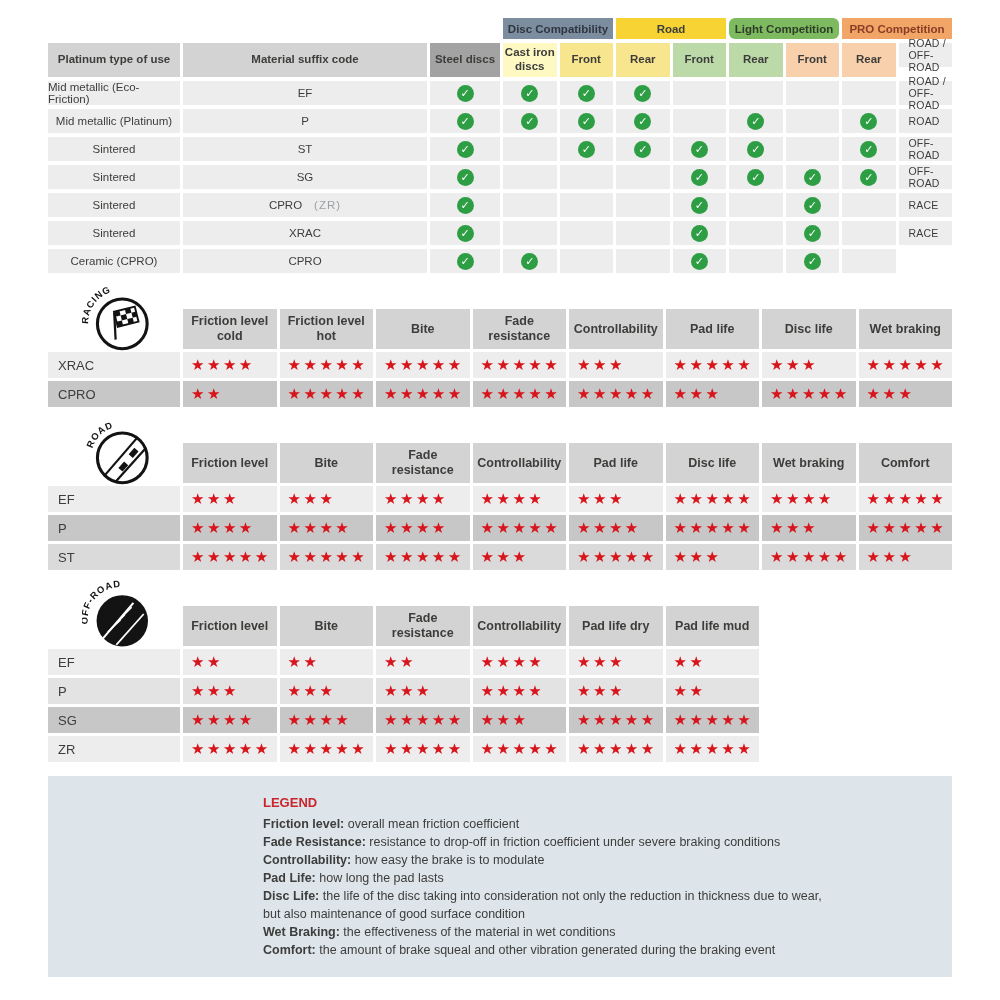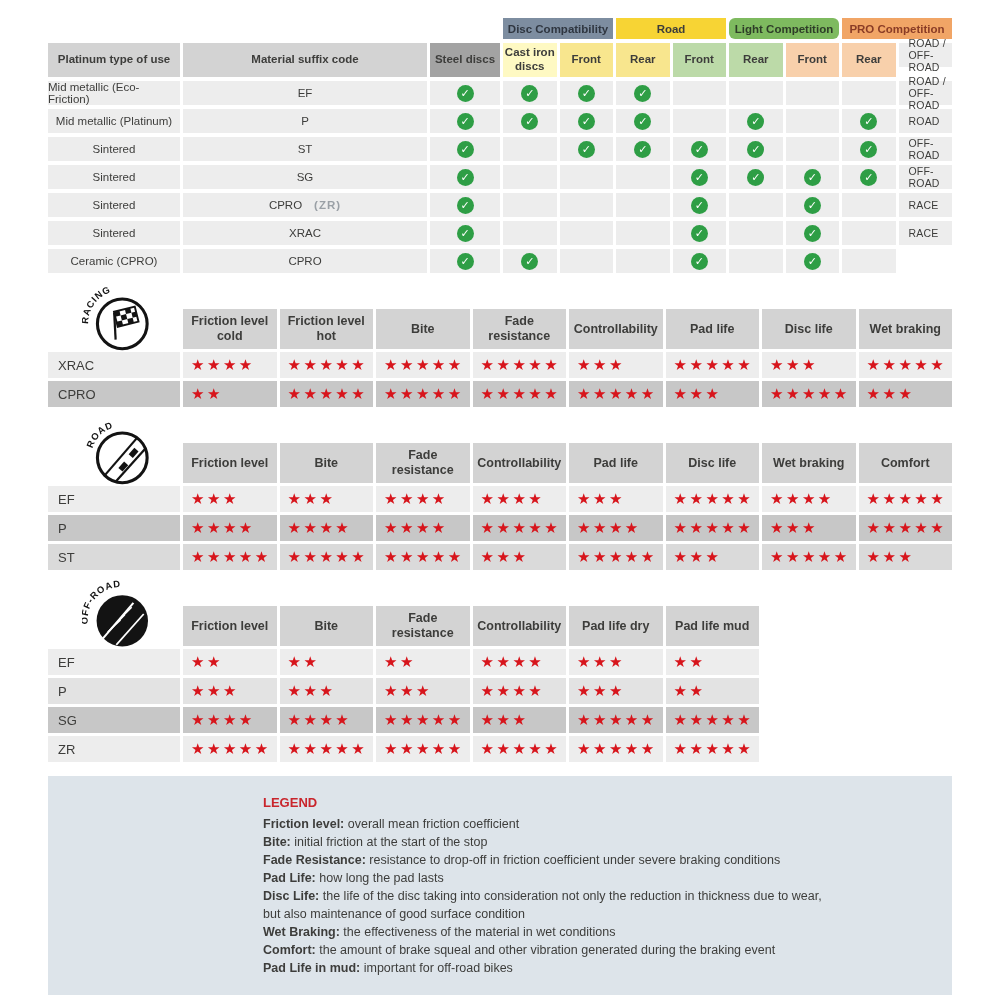--- a/index.html
+++ b/index.html
@@ -8,21 +8,21 @@
 
   
   .compat-grid { display:grid; grid-template-columns:132px 244px 70px repeat(8,1fr); gap:4px 3px; width:904px; }
   .spacer { height:21px; }
   .group-th { grid-column:span 2; height:21px; display:flex; align-items:center; justify-content:center;
               font-size:11.5px; font-weight:700; }
   .th, .sub-th { height:34px; display:flex; align-items:center; justify-content:center; text-align:center;
                  font-size:11.5px; font-weight:700; line-height:1.18; background:#d3d3d3; }
   .td { background:#ededed; height:24px; display:flex; align-items:center; justify-content:center; font-size:11.5px; font-weight:500; }
   .td.use { justify-content:flex-start; padding-left:10px; font-size:10.5px; letter-spacing:.2px; }
-  .code-suffix { color:#9aa0a6; font-weight:700; margin-left:12px; letter-spacing:1px; }
+  .code-suffix { color:#9aa0a6; font-weight:400; margin-left:12px; letter-spacing:1px; }
   .check { width:17px; height:17px; border-radius:50%; color:#fff; font-size:11px; font-weight:700;
            display:flex; align-items:center; justify-content:center; font-family:"DejaVu Sans",sans-serif; }
 
   
   .rating-section { position:relative; margin-top:12px; padding-top:24px; }
   .icon-wrap { position:absolute; left:34px; top:-4px; width:72px; height:72px; }
   .icon-wrap svg { width:72px; height:72px; }
   .icon-text { font-size:11px; font-weight:700; fill:#131313; letter-spacing:1px; }
   .rating-grid { display:grid; grid-template-columns:132px repeat(8,1fr); gap:3px; width:904px; }
   .rth { height:40px; background:#d3d3d3; font-size:12.5px; font-weight:700; display:flex; align-items:center;
@@ -506,23 +506,22 @@
           </div>
           <div class="rempty"></div>
           <div class="rempty"></div>
         </div>
       </section>
     </div>
   <div class="legend" id="legend" style="background: rgb(221, 228, 234);">
     <div class="legend-title" style="color: rgb(201, 37, 44);">LEGEND</div>
     <div id="legend-items">
         <div class="legend-item"><b>Friction level: </b><span>overall mean friction coefficient</span></div>
-        <div class="legend-item"><b>Bite: </b><span>initial friction at the start of the stop</span></div>
         <div class="legend-item"><b>Fade Resistance: </b><span>resistance to drop-off in friction coefficient under severe braking conditions</span></div>
+        <div class="legend-item"><b>Controllability: </b><span>how easy the brake is to modulate</span></div>
         <div class="legend-item"><b>Pad Life: </b><span>how long the pad lasts</span></div>
         <div class="legend-item"><b>Disc Life: </b><span>the life of the disc taking into consideration not only the reduction in thickness due to wear,</span></div>
         <div class="legend-item">but also maintenance of good surface condition</div>
         <div class="legend-item"><b>Wet Braking: </b><span>the effectiveness of the material in wet conditions</span></div>
         <div class="legend-item"><b>Comfort: </b><span>the amount of brake squeal and other vibration generated during the braking event</span></div>
-        <div class="legend-item"><b>Pad Life in mud: </b><span>important for off-road bikes</span></div>
       </div>
   </div>
 </div>
 
 </body></html>

